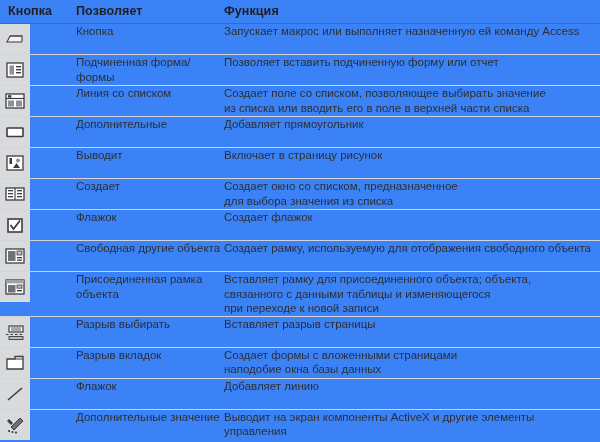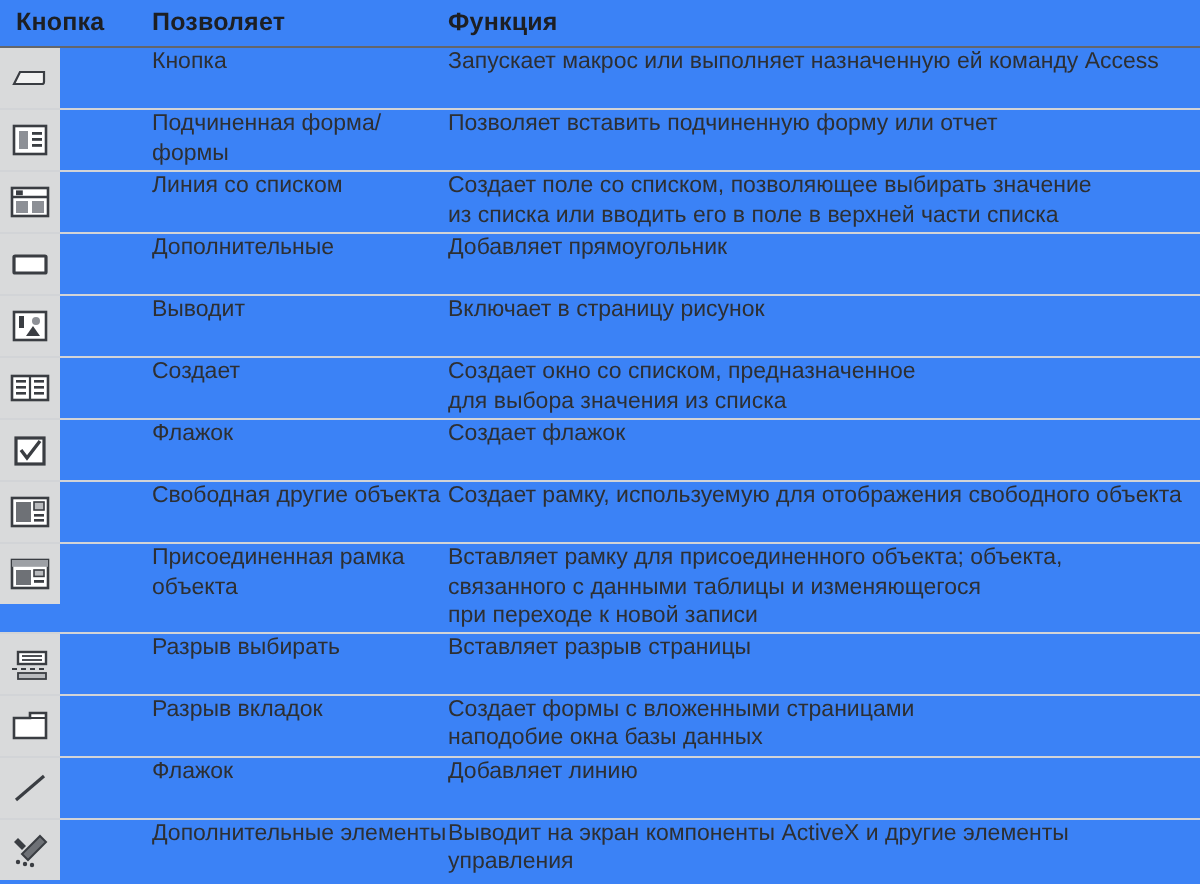--- a/index.html
+++ b/index.html
@@ -297,21 +297,21 @@
             <span class="icon-tile">
               <svg width="30" height="30" viewBox="0 0 30 30">
                 <path d="M9 9 L13 13 L11 15 L7 11 Z" fill="#3a3d42"></path>
                 <path d="M20 8 L23 11 L14 20 L11 17 Z" fill="#6e7176" stroke="#3a3d42" stroke-width="1"></path>
                 <circle cx="9" cy="21" r="1.1" fill="#3a3d42"></circle>
                 <circle cx="12.5" cy="22" r="1.1" fill="#3a3d42"></circle>
                 <circle cx="16" cy="22.5" r="1.1" fill="#3a3d42"></circle>
               </svg>
             </span>
           </td>
-          <td class="cell-name">Дополнительные элементы</td>
+          <td class="cell-name">Дополнительные значение</td>
           <td class="cell-func">
             <span class="desc-line">Выводит на экран компоненты ActiveX и другие элементы</span>
             <span class="desc-line">управления</span>
           </td>
         </tr>
       </tbody>
   </table>
 </div>
 
 </body></html>

